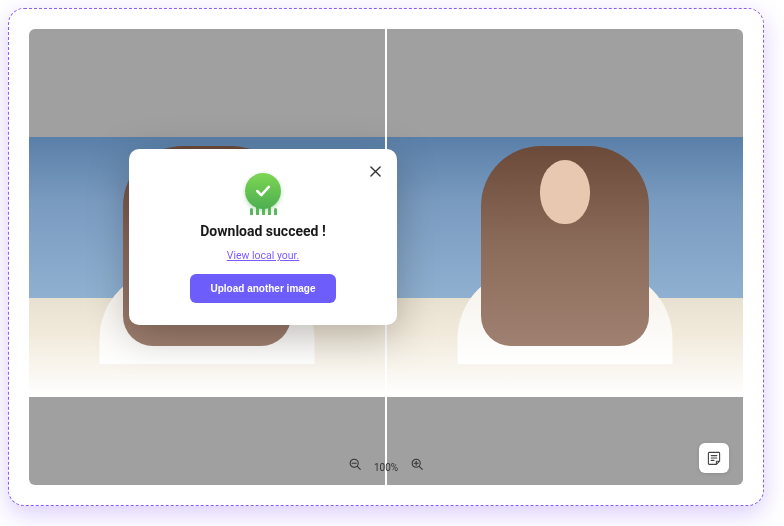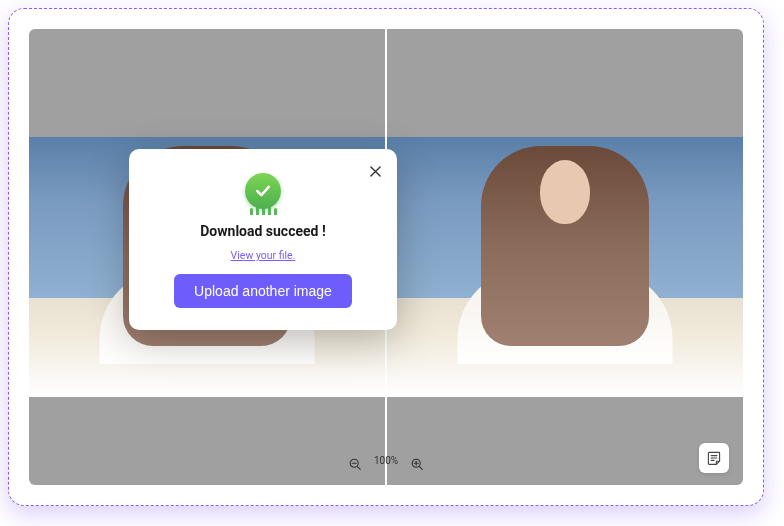--- a/index.html
+++ b/index.html
@@ -24,22 +24,22 @@
 .grass span:nth-child(1){height:7px}
 .grass span:nth-child(2){height:11px}
 .grass span:nth-child(3){height:8px}
 .grass span:nth-child(4){height:12px}
 .grass span:nth-child(5){height:7px}
 .check-circle{width:36px;height:36px;background:linear-gradient(180deg,#7ed654 0%,#4caf50 100%);border-radius:50%;display:flex;align-items:center;justify-content:center;position:relative;z-index:1;box-shadow:0 2px 4px rgba(76,175,80,0.4)}
 .check-circle svg{width:20px;height:20px}
 .modal-title{font-size:14px;font-weight:700;color:#1a1a1a;margin-bottom:5px}
 .modal-subtitle{font-size:10.5px;color:#666;margin-bottom:8px}
 .modal-link{font-size:10.5px;color:#7c5cff;text-decoration:underline;cursor:pointer;margin-bottom:12px;display:inline-block}
-.modal-btn{background:#6d5efc;color:#fff;border:none;border-radius:6px;padding:9px 20px;font-size:14px;font-weight:400;cursor:pointer}
-.zoom-bar{position:absolute;bottom:12px;left:50%;transform:translateX(-50%);display:flex;align-items:flex-start;gap:10px}
+.modal-btn{background:#6d5efc;color:#fff;border:none;border-radius:6px;padding:9px 20px;font-size:10px;font-weight:700;cursor:pointer}
+.zoom-bar{position:absolute;bottom:12px;left:50%;transform:translateX(-50%);display:flex;align-items:flex-end;gap:10px}
 .zoom-btn{width:18px;height:18px;display:flex;align-items:center;justify-content:center;cursor:pointer}
 .zoom-btn svg{width:13px;height:13px}
 .zoom-text{font-size:10px;color:#333}
 .feedback-btn{position:absolute;bottom:12px;right:14px;width:30px;height:30px;background:#fff;border-radius:6px;display:flex;align-items:center;justify-content:center;cursor:pointer;box-shadow:0 1px 4px rgba(0,0,0,0.12)}
 .feedback-btn svg{width:16px;height:16px}
 .left-handle{position:absolute;left:0;top:50%;transform:translateY(-50%);width:8px;height:44px;background:#fff;border-radius:0 4px 4px 0}
 </style>
 </head>
 <body>
 
@@ -86,21 +86,21 @@
         </div>
         <div class="grass">
             <span></span>
             <span></span>
             <span></span>
             <span></span>
             <span></span>
           </div>
       </div>
       <div class="modal-title">Download succeed !</div>
-      <a class="modal-link">View your file.</a>
+      <a class="modal-link">View local your.</a>
       <div>
         <button class="modal-btn">Upload another image</button>
       </div>
     </div>
 
     <div class="zoom-bar">
       <div class="zoom-btn">
         <svg viewBox="0 0 16 16">
             <circle cx="6.5" cy="6.5" r="5" stroke="#333" stroke-width="1.3" fill="none"></circle>
             <line x1="10.2" y1="10.2" x2="14" y2="14" stroke="#333" stroke-width="1.3" stroke-linecap="round"></line>

